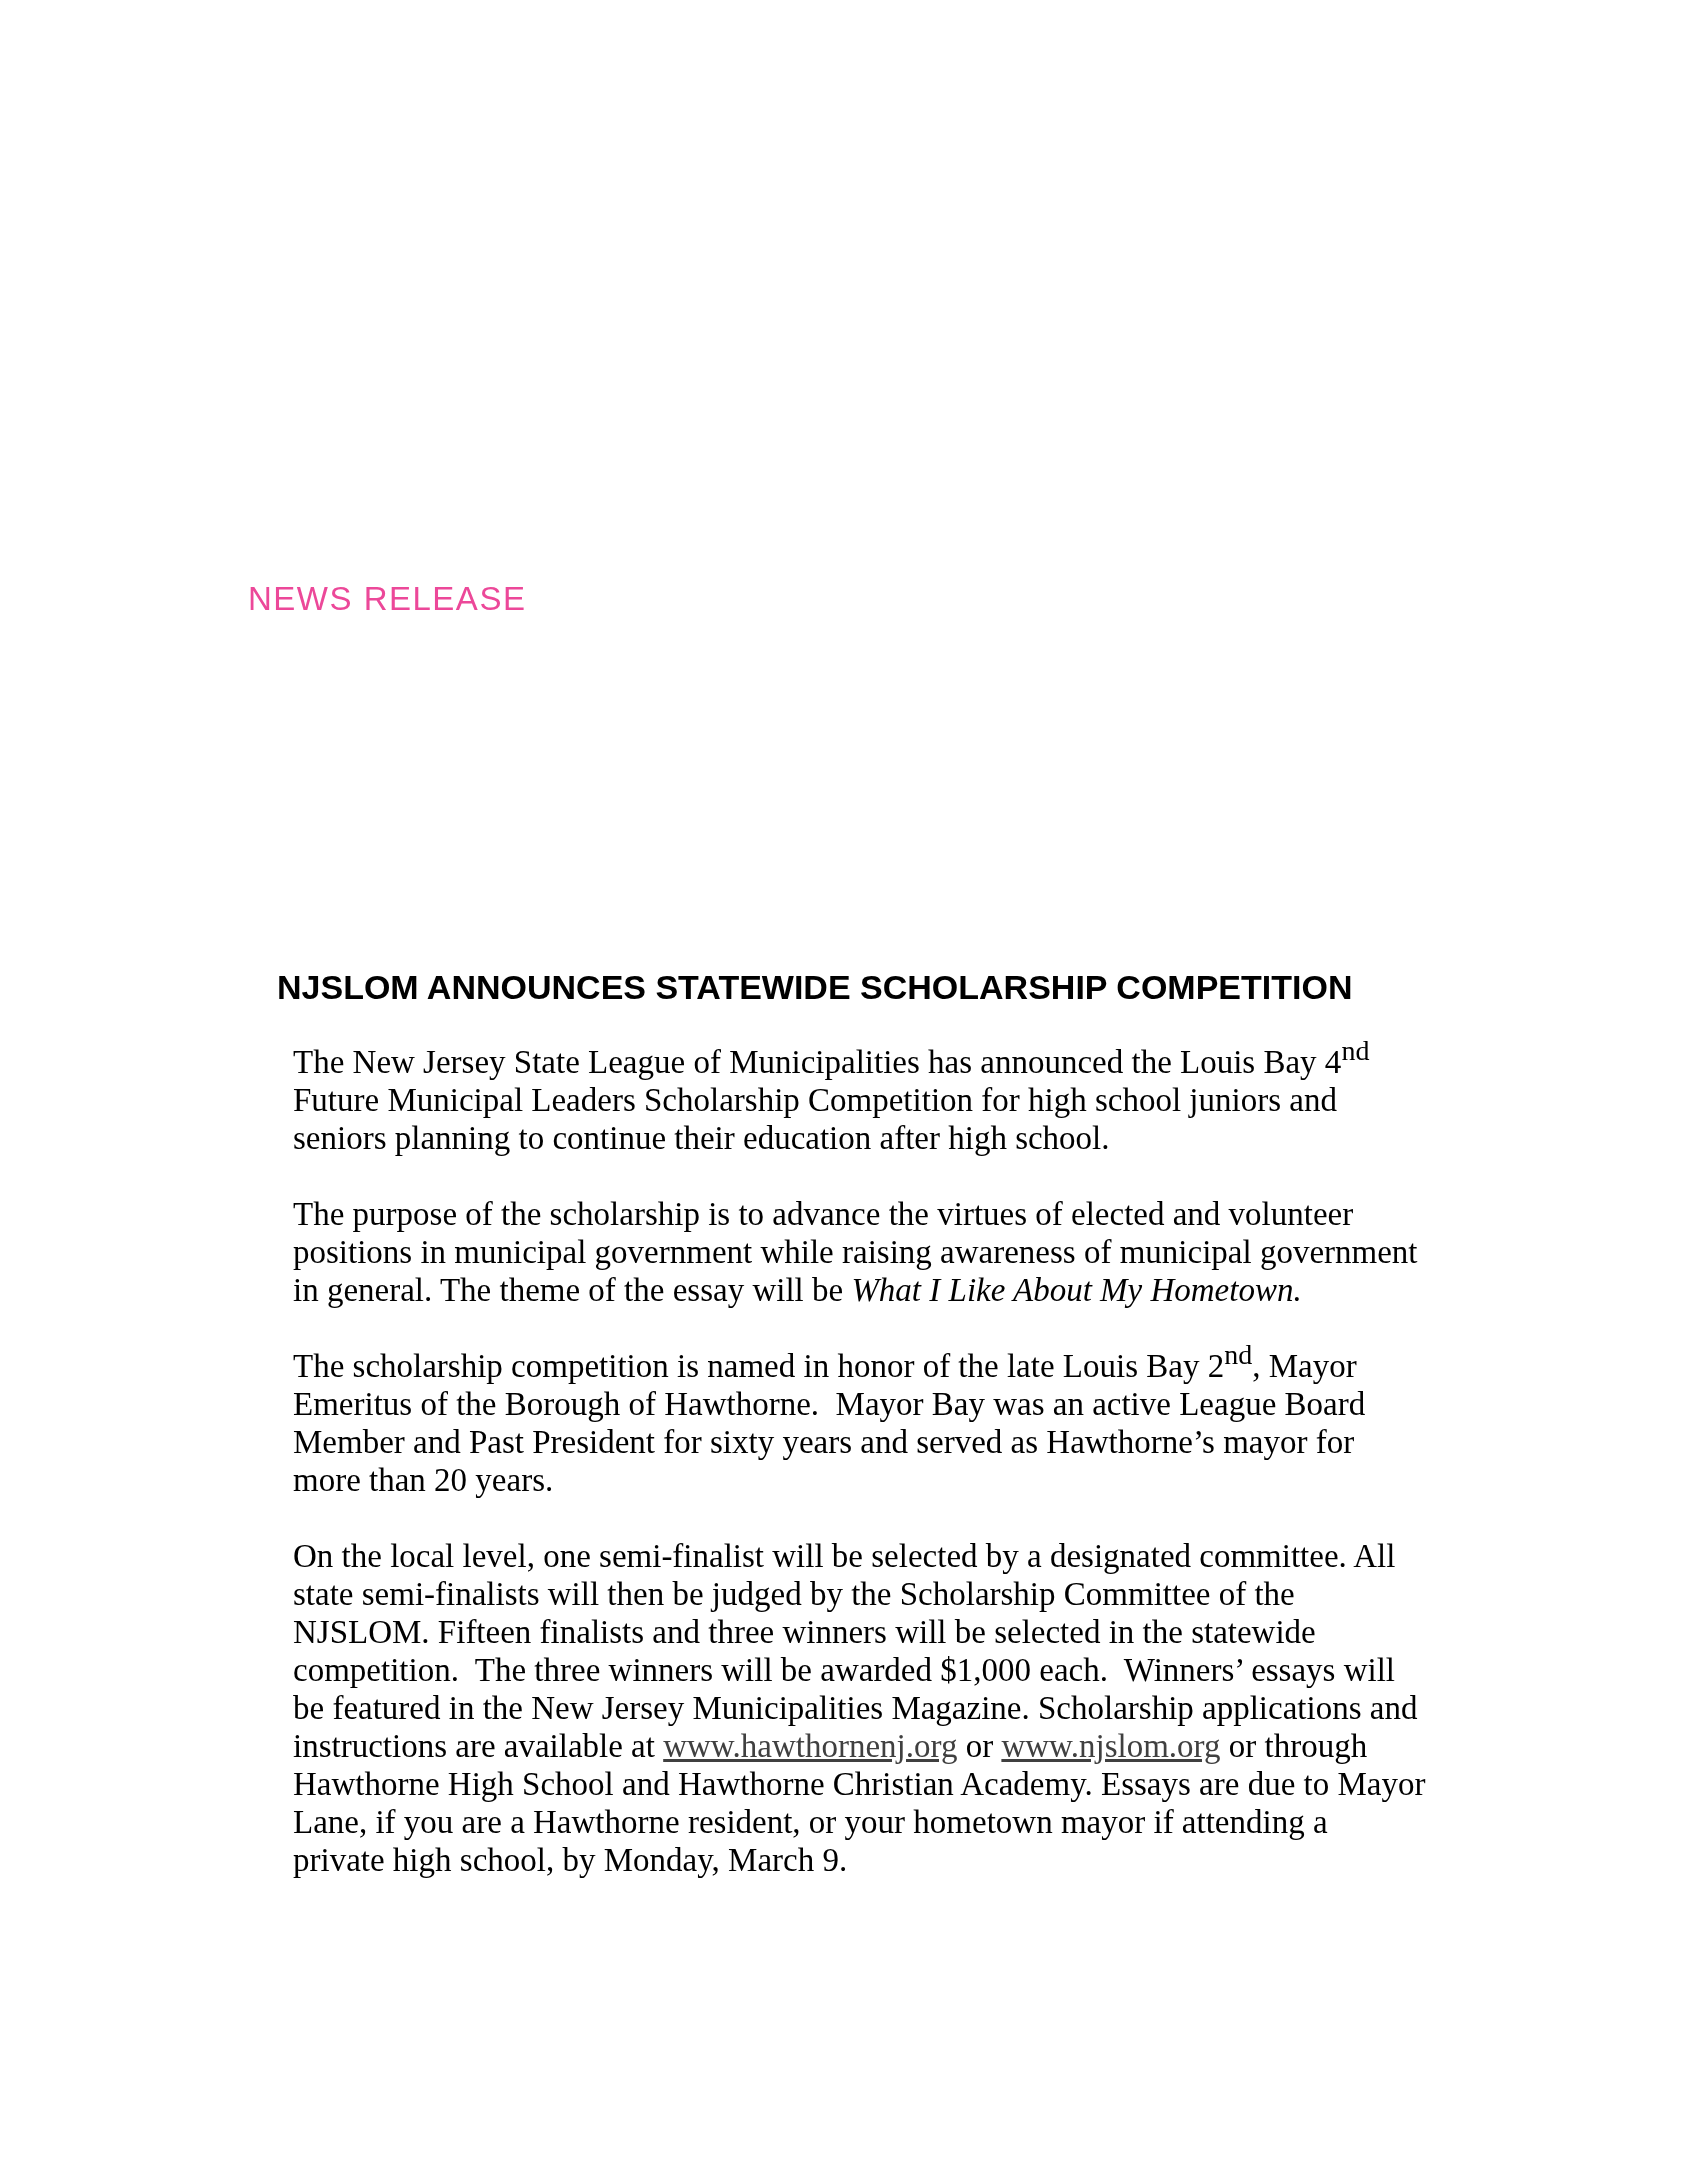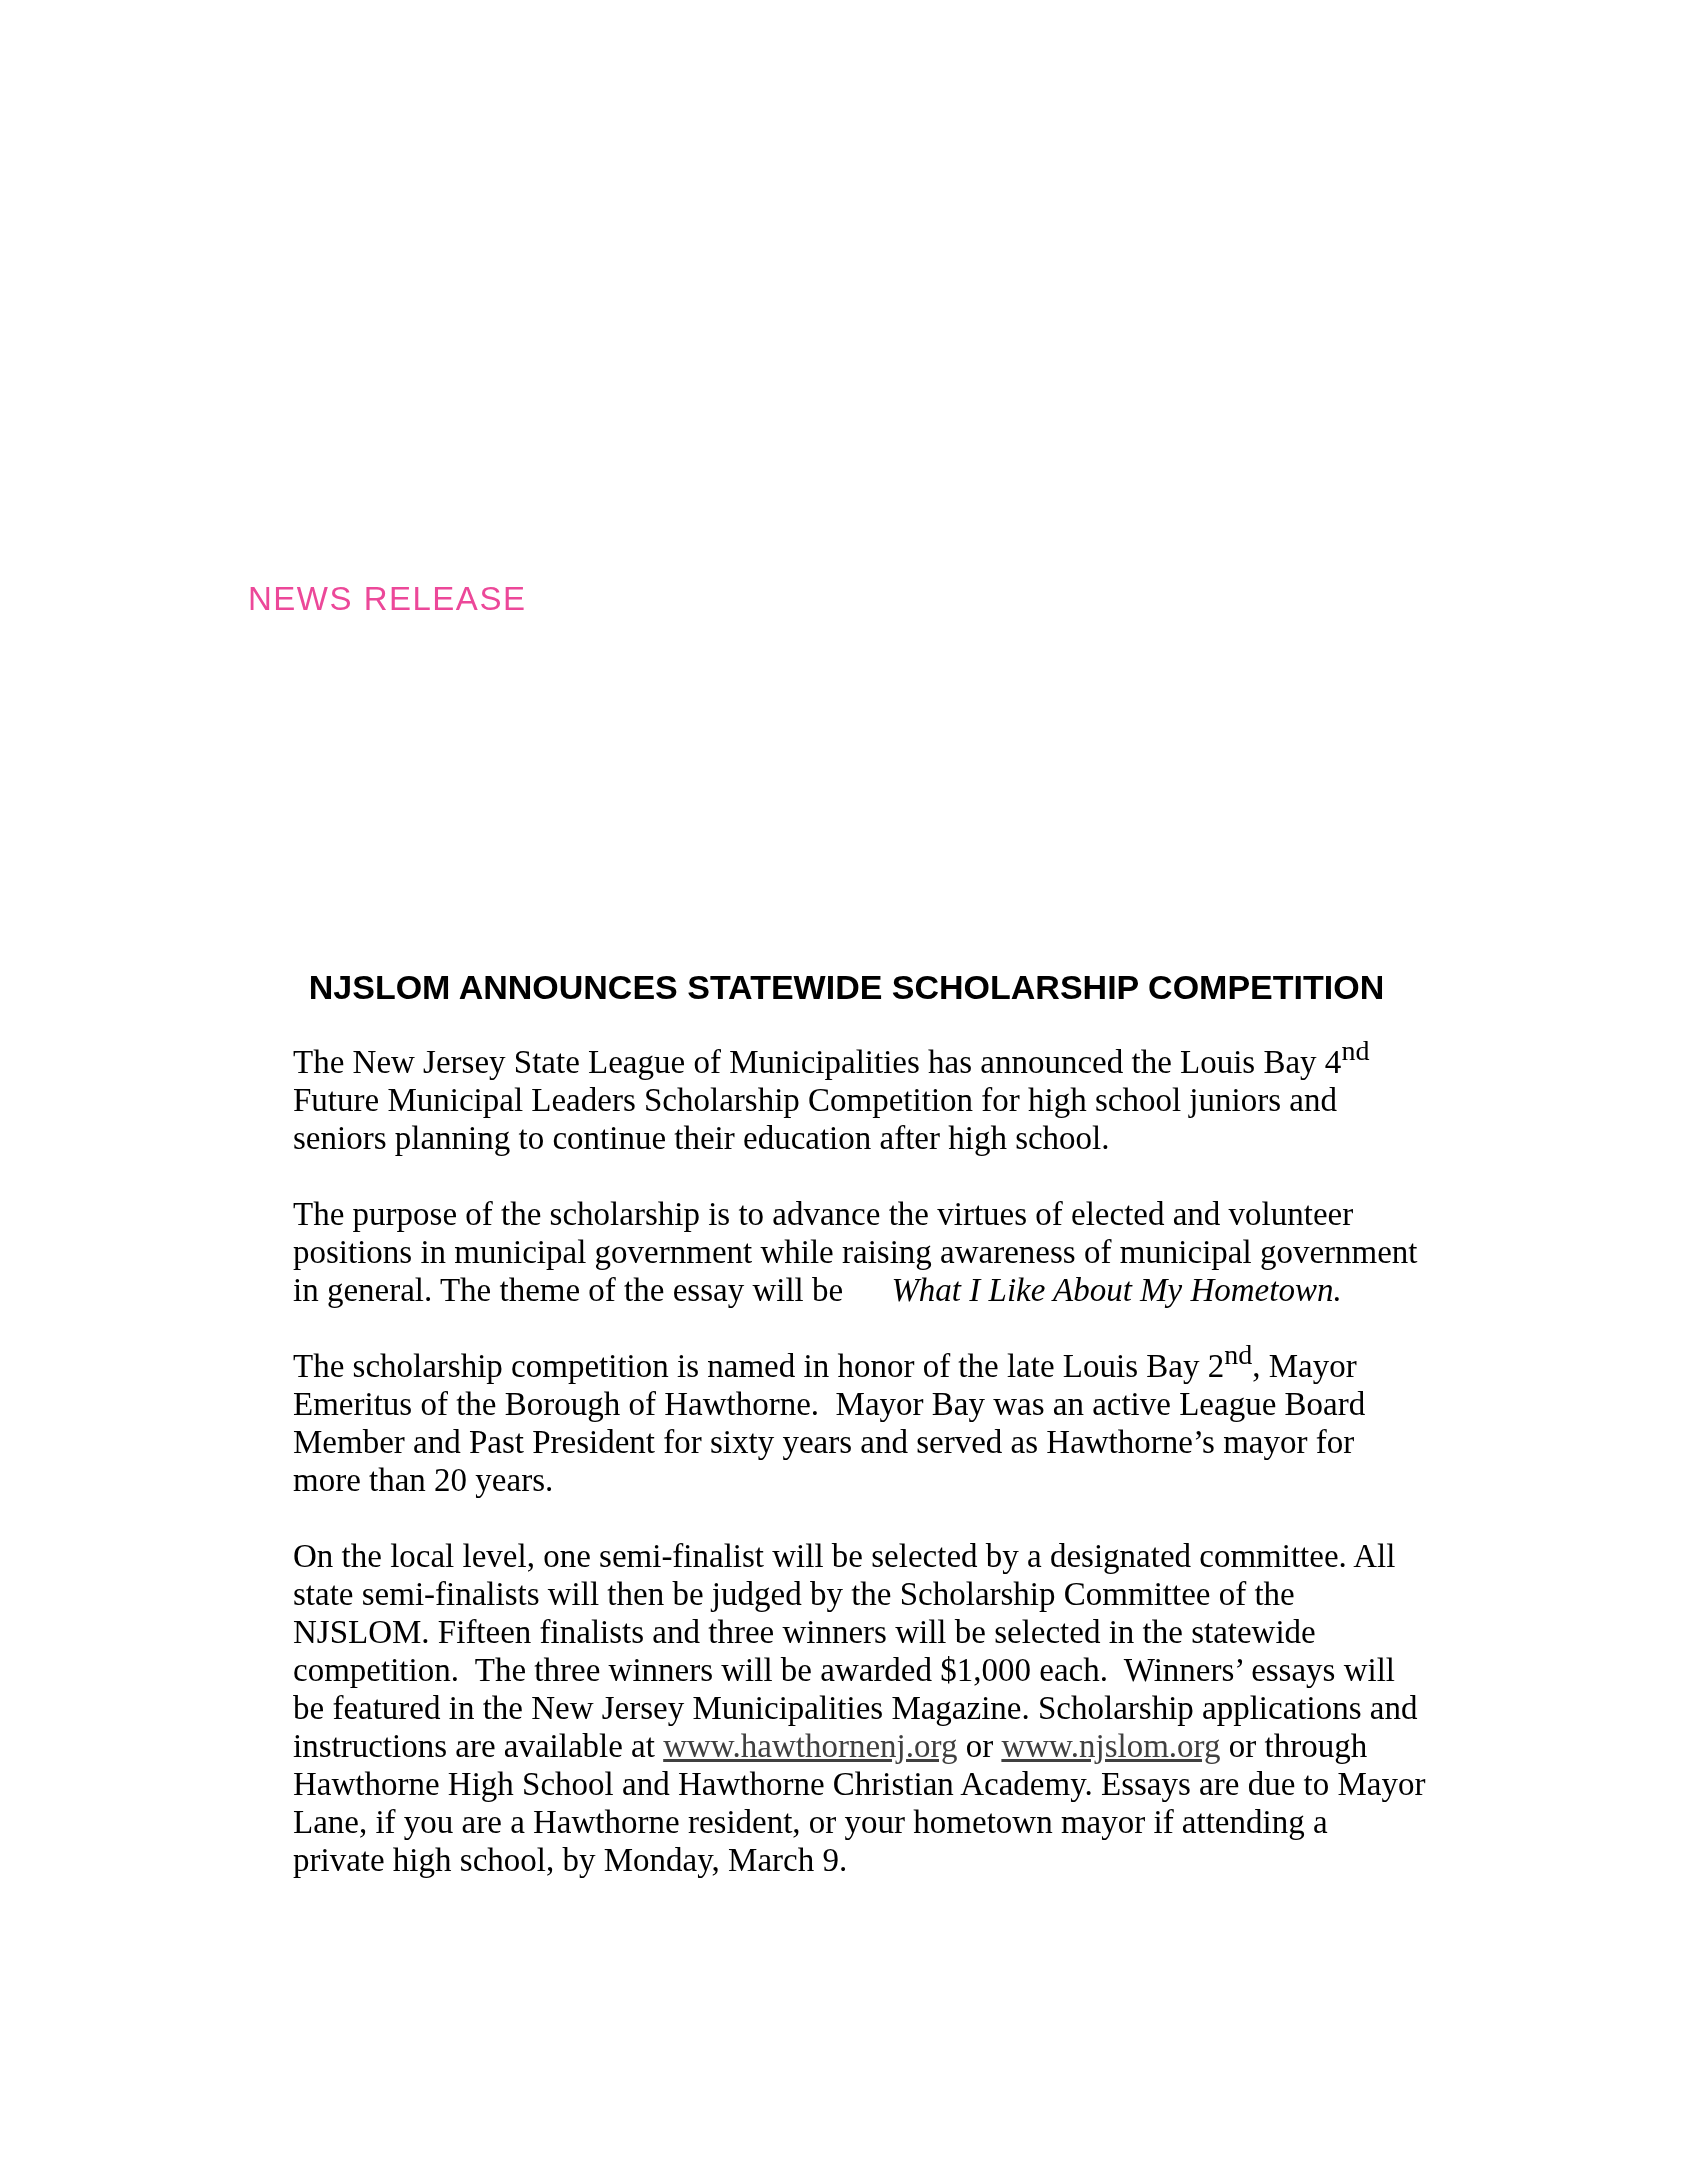--- a/index.html
+++ b/index.html
@@ -31,21 +31,20 @@
     font-size: 33px;
     line-height: 38px;
     letter-spacing: 1.5px;
     color: #ec4899;
   }
   .doc-title {
     position: absolute;
     left: 277px;
     top: 967px;
     width: 1139px;
-    text-align: center;
     font-family: "Liberation Sans", sans-serif;
     font-weight: bold;
     font-size: 34px;
     line-height: 40px;
     color: #000000;
   }
   .body-text {
     position: absolute;
     left: 293px;
     top: 1043px;
@@ -58,21 +57,21 @@
   .doc-paragraph {
     white-space: pre-wrap;
     margin: 0 0 38px 0;
   }
   .seg-sup {
     position: relative;
     top: -0.45em;
     font-size: 28px;
     line-height: 0;
   }
-  .seg-italic { font-style: italic; margin-left: 40px; }
+  .seg-italic { font-style: italic; }
   .seg-link {
     color: #404040;
     text-decoration: underline;
     cursor: pointer;
   }
 </style>
 </head>
 <body>
 
 <div class="page">

